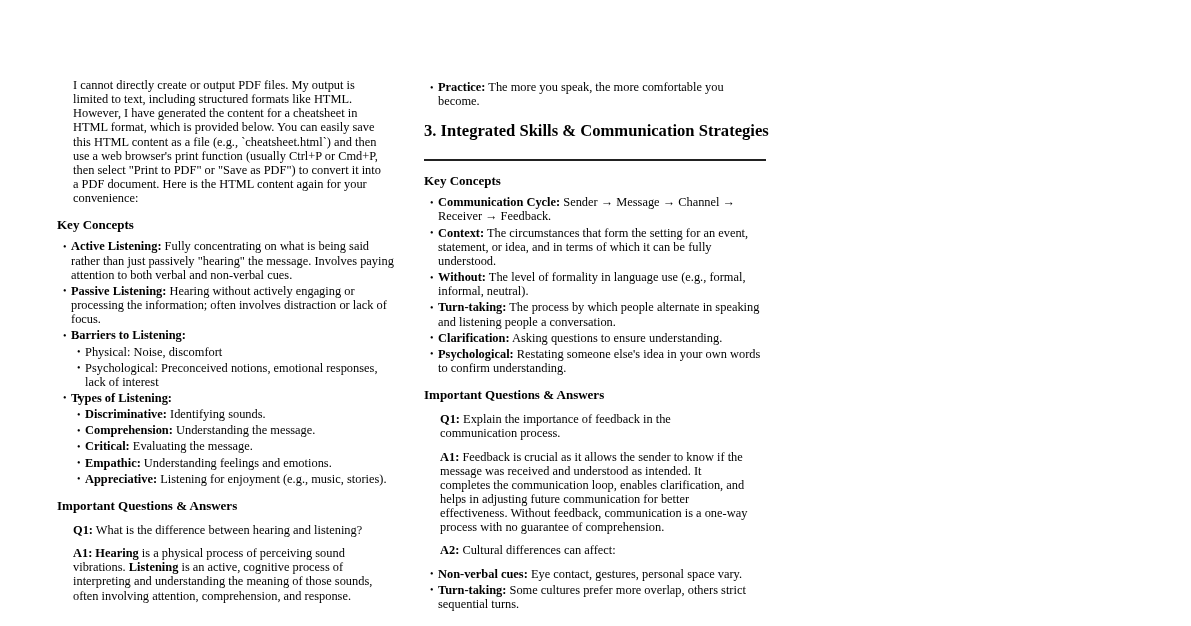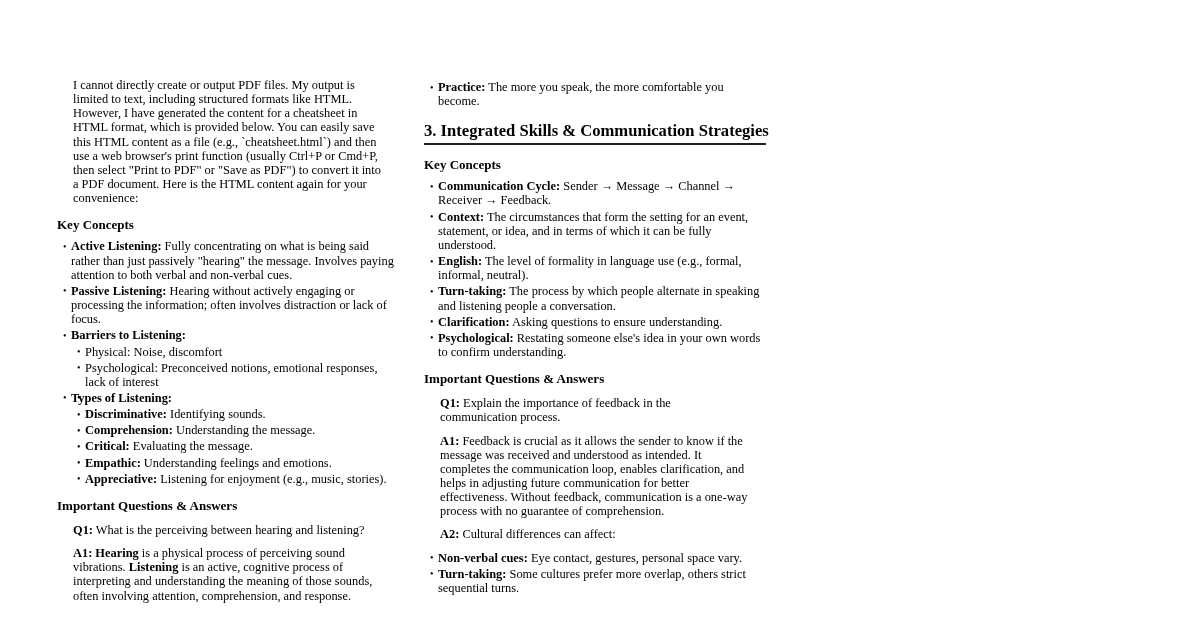--- a/index.html
+++ b/index.html
@@ -26,21 +26,21 @@
     font-size: 12.4px;
     line-height: 14.15px;
   }
   .col > :first-child { margin-top: 0 !important; }
   p { margin: 9px 16px; }
   h2 {
     font-size: 16.6px;
     line-height: 20px;
     font-weight: bold;
     margin: 13px 0 9px 0;
-    padding-bottom: 2px;
+    padding-bottom: 18px;
     border-bottom: 2px solid var(--rule-color, #222);
     white-space: nowrap;
   }
   h3 {
     font-size: 13px;
     line-height: 16px;
     font-weight: bold;
     margin: 12px 0 6px 0;
   }
   ul {
@@ -80,33 +80,33 @@
           </ul></li>
         <li><span class="marker">•</span><strong>Types of Listening:</strong><ul>
             <li><span class="marker">•</span><strong>Discriminative:</strong><span> Identifying sounds.</span></li>
             <li><span class="marker">•</span><strong>Comprehension:</strong><span> Understanding the message.</span></li>
             <li><span class="marker">•</span><strong>Critical:</strong><span> Evaluating the message.</span></li>
             <li><span class="marker">•</span><strong>Empathic:</strong><span> Understanding feelings and emotions.</span></li>
             <li><span class="marker">•</span><strong>Appreciative:</strong><span> Listening for enjoyment (e.g., music, stories).</span></li>
           </ul></li>
       </ul>
       <h3>Important Questions &amp; Answers</h3>
-      <p><strong>Q1:</strong><span> What is the perceiving between hearing and listening?</span></p>
+      <p><strong>Q1:</strong><span> What is the difference between hearing and listening?</span></p>
       <p><strong>A1: Hearing</strong><span> is a physical process of perceiving sound vibrations. </span><strong>Listening</strong><span> is an active, cognitive process of interpreting and understanding the meaning of those sounds, often involving attention, comprehension, and response.</span></p>
     </div>
   <div class="col" id="col-1">
       <ul>
         <li><span class="marker">•</span><strong>Practice:</strong><span> The more you speak, the more comfortable you become.</span></li>
       </ul>
       <h2>3. Integrated Skills &amp; Communication Strategies</h2>
       <h3>Key Concepts</h3>
       <ul>
         <li><span class="marker">•</span><strong>Communication Cycle:</strong><span> Sender → Message → Channel → Receiver → Feedback.</span></li>
         <li><span class="marker">•</span><strong>Context:</strong><span> The circumstances that form the setting for an event, statement, or idea, and in terms of which it can be fully understood.</span></li>
-        <li><span class="marker">•</span><strong>English:</strong><span> The level of formality in language use (e.g., formal, informal, neutral).</span></li>
+        <li><span class="marker">•</span><strong>Without:</strong><span> The level of formality in language use (e.g., formal, informal, neutral).</span></li>
         <li><span class="marker">•</span><strong>Turn-taking:</strong><span> The process by which people alternate in speaking and listening people a conversation.</span></li>
         <li><span class="marker">•</span><strong>Clarification:</strong><span> Asking questions to ensure understanding.</span></li>
         <li><span class="marker">•</span><strong>Psychological:</strong><span> Restating someone else's idea in your own words to confirm understanding.</span></li>
       </ul>
       <h3>Important Questions &amp; Answers</h3>
       <p><strong>Q1:</strong><span> Explain the importance of feedback in the communication process.</span></p>
       <p><strong>A1:</strong><span> Feedback is crucial as it allows the sender to know if the message was received and understood as intended. It completes the communication loop, enables clarification, and helps in adjusting future communication for better effectiveness. Without feedback, communication is a one-way process with no guarantee of comprehension.</span></p>
       <p><strong>A2:</strong><span> Cultural differences can affect:</span></p>
       <ul>
         <li><span class="marker">•</span><strong>Non-verbal cues:</strong><span> Eye contact, gestures, personal space vary.</span></li>

